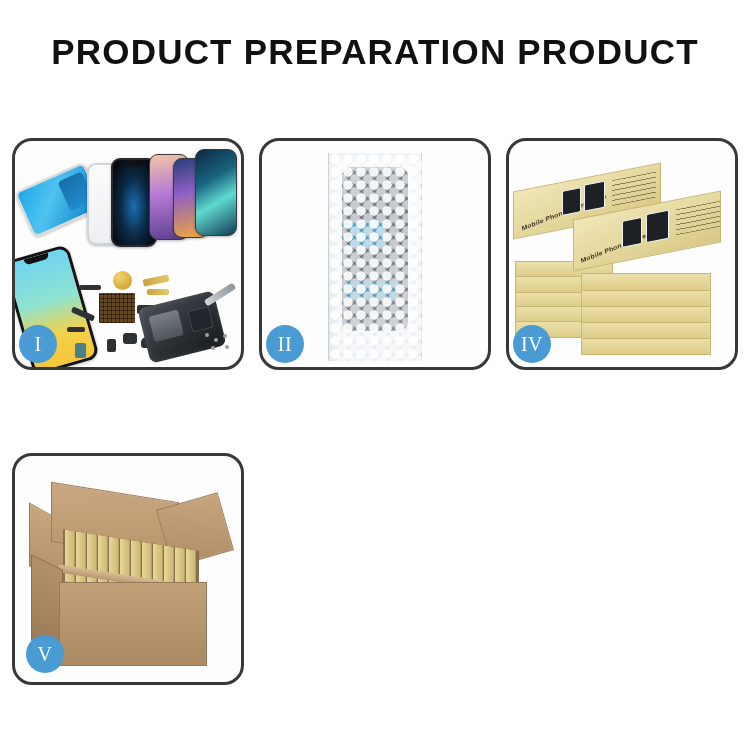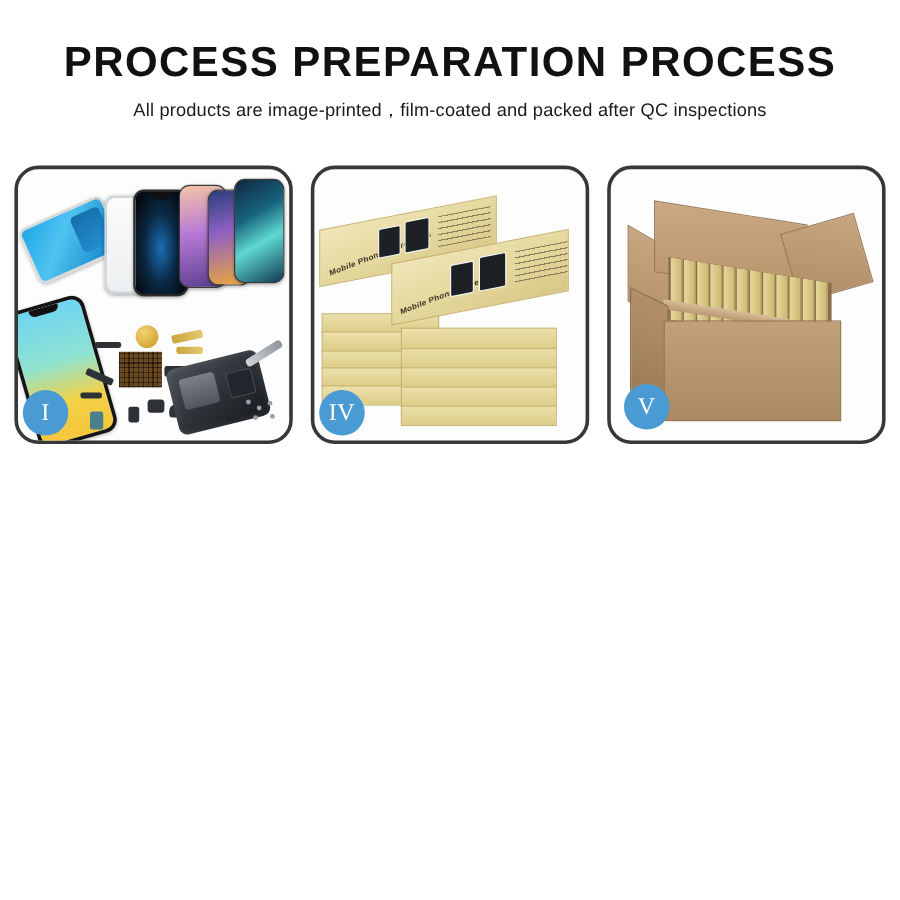--- a/index.html
+++ b/index.html
@@ -379,22 +379,21 @@
   }
   .sbox-tab {
     position:absolute; width:14px; height:20px;
     background: rgba(135,109,79,.65);
   }
 </style>
 </head>
 <body>
 
 <div id="header">
-  <h1 id="page-title">PROCESS PREPARATION PROCESS</h1>
-  <p id="page-subtitle">All products are image-printed，film-coated and packed after QC inspections</p>
+  <h1 id="page-title">PRODUCT PREPARATION PRODUCT</h1>
 </div>
 
 <div id="panel-grid">
 
   <div class="panel">
     <div class="panel-stage">
       <div class="phone-screen ps-a"></div>
       <div class="phone-screen ps-b"></div>
       <div class="phone-screen ps-c">
           <span class="notch"></span>
@@ -426,20 +425,29 @@
         <i style="left:0; top:0;"></i>
           <i style="left:9px; top:5px;"></i>
         <i style="left:18px; top:1px;"></i>
           <i style="left:6px; top:13px;"></i>
         <i style="left:20px; top:12px;"></i>
       </div>
     </div>
     <div class="badge">I</div>
   </div>
 
+  <div class="panel">
+    <div class="panel-stage">
+      <div class="wrap-sleeve"></div>
+      <div class="wrap-item"></div>
+      <div class="bubbles"></div>
+      <div class="bubbles off"></div>
+    </div>
+    <div class="badge">II</div>
+  </div>
 
 
   <div class="panel">
     <div class="panel-stage stack">
 
       <div class="rbox" style="left:6px;  top:150px; width:96px; height:15px;"></div>
       <div class="rbox" style="left:6px;  top:165px; width:96px; height:15px;"></div>
       <div class="rbox" style="left:6px;  top:180px; width:96px; height:15px;"></div>
       <div class="rbox" style="left:6px;  top:120px; width:96px; height:15px;"></div>
       <div class="rbox" style="left:6px;  top:135px; width:96px; height:15px;"></div>

